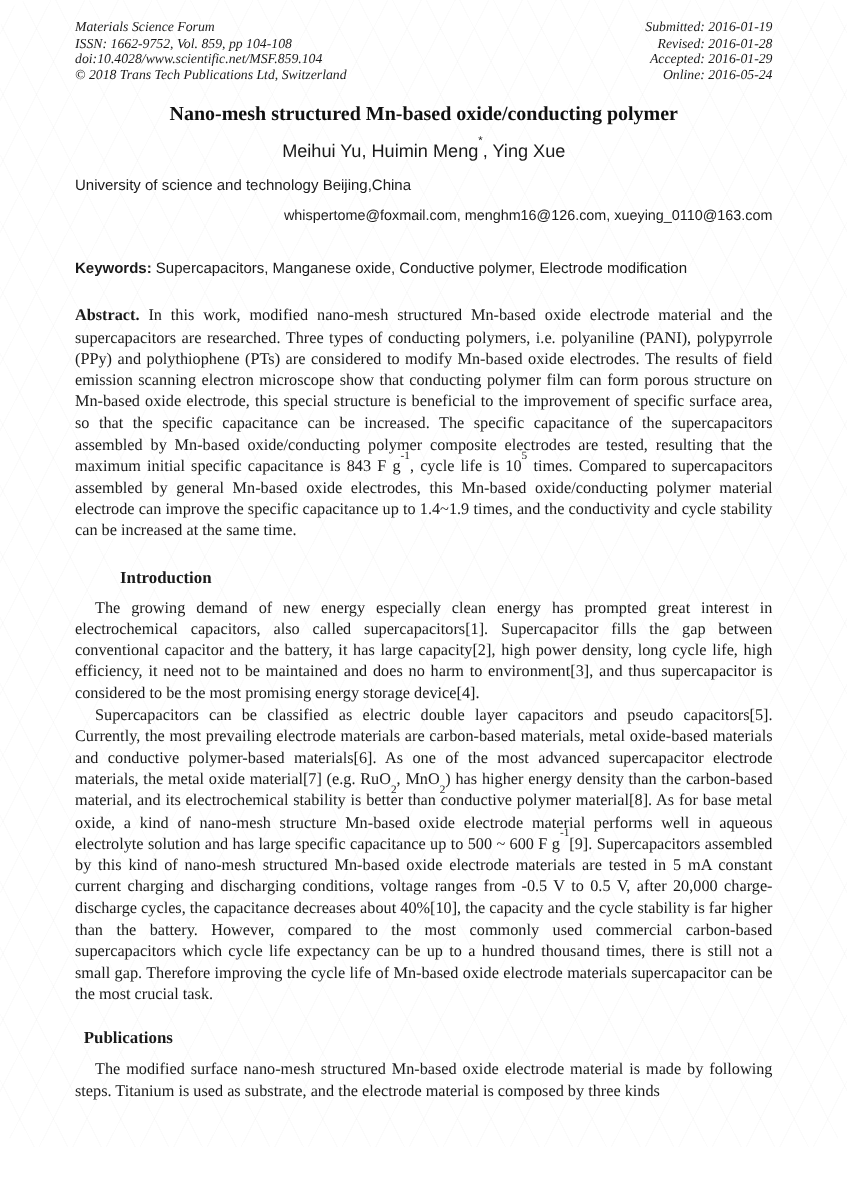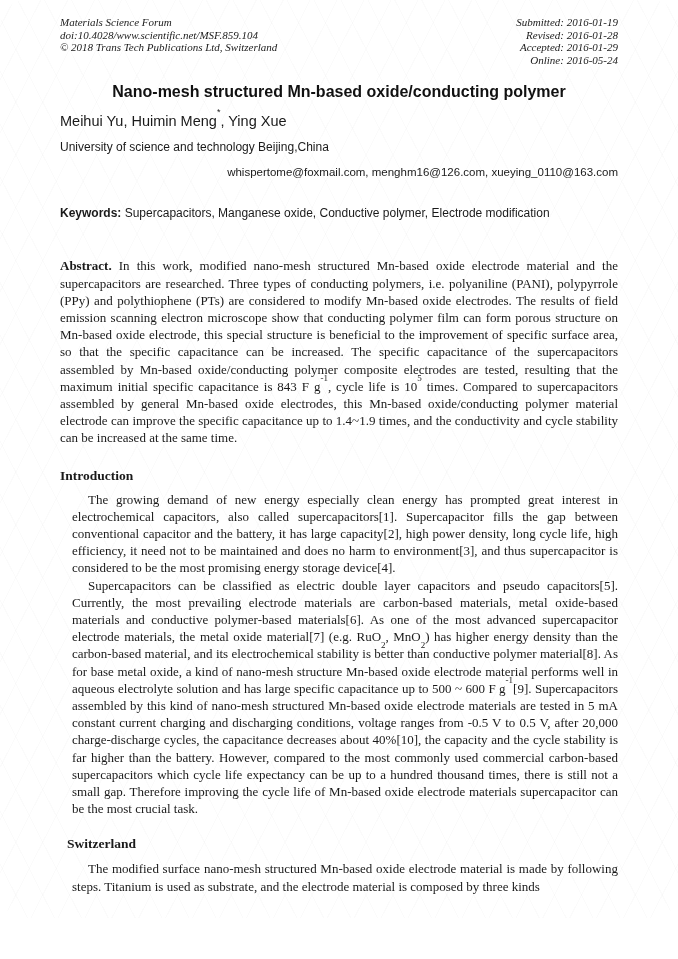--- a/index.html
+++ b/index.html
@@ -30,29 +30,29 @@
     font-size: 11px;
     line-height: 12.5px;
     white-space: nowrap;
   }
   .journal-header .right { text-align: right; }
 
   
   .paper-title {
     margin-top: 13px;
     text-align: center;
-    font-family: Liberation Sans, sans-serif;
+    font-family: Liberation Serif, serif;
     font-weight: bold;
     font-size: 16px;
     line-height: 26px;
     color: #111;
   }
   .authors-line {
     margin-top: 3px;
-    text-align: left;
+    text-align: center;
     font-family: "Liberation Sans", sans-serif;
     font-size: 14.5px;
     line-height: 19px;
   }
   .authors-line sup { font-size: 9px; position: relative; top: -5px; }
   .affiliation-line {
     margin-top: 9px;
     text-align: left;
     font-family: "Liberation Sans", sans-serif;
     font-size: 12px;
@@ -79,45 +79,47 @@
   .serif-par {
     font-family: "Liberation Serif", serif;
     font-size: 13px;
     line-height: 17.2px;
     text-align: justify;
   }
   .serif-par sup, .serif-par sub { font-size: 9px; line-height: 0; position: relative; }
   .serif-par sup { top: -4px; }
   .serif-par sub { top: 3px; }
 
-  .abstract-par { margin-top: 37px; }
+  .abstract-par { margin-top: 22px; }
 
   .section-heading {
     font-family: "Liberation Serif", serif;
     font-weight: bold;
     font-size: 13.5px;
     line-height: 16px;
+    margin-left: 36px;
   }
   .heading-introduction { margin-top: 21px; }
   .heading-experimental { margin-top: 19px; margin-left: 7px; }
 
-  .body-par { text-indent: 16px; margin-left: 12px; }
+  .body-par { text-indent: 16px; }
   .intro-p1 { margin-top: 7px; }
   .intro-p2 { margin-top: 0; }
   .exp-p1 { margin-top: 8px; }
 </style>
 </head>
 <body>
 
 <div class="page">
   <div class="content">
 
     <div class="journal-header">
       <div class="left">
         <div>Materials Science Forum</div>
+        <div>ISSN: 1662-9752, Vol. 859, pp 104-108</div>
         <div>doi:10.4028/www.scientific.net/MSF.859.104</div>
         <div>© 2018 Trans Tech Publications Ltd, Switzerland</div>
       </div>
       <div class="right">
         <div>Submitted: 2016-01-19</div>
         <div>Revised: 2016-01-28</div>
         <div>Accepted: 2016-01-29</div>
         <div>Online: 2016-05-24</div>
       </div>
     </div>
@@ -135,18 +137,18 @@
     <div class="keywords-line"><span class="kw-label">Keywords:</span><span> Supercapacitors, Manganese oxide, Conductive polymer, Electrode modification</span></div>
 
     <p class="serif-par abstract-par"><b>Abstract.</b><span> In this work, modified nano-mesh structured Mn-based oxide electrode material and the supercapacitors are researched. Three types of conducting polymers, i.e. polyaniline (PANI), polypyrrole (PPy) and polythiophene (PTs) are considered to modify Mn-based oxide electrodes. The results of field emission scanning electron microscope show that conducting polymer film can form porous structure on Mn-based oxide electrode, this special structure is beneficial to the improvement of specific surface area, so that the specific capacitance can be increased. The specific capacitance of the supercapacitors assembled by Mn-based oxide/conducting polymer composite electrodes are tested, resulting that the maximum initial specific capacitance is 843 F g</span><sup>-1</sup><span>, cycle life is 10</span><sup>5</sup><span> times. Compared to supercapacitors assembled by general Mn-based oxide electrodes, this Mn-based oxide/conducting polymer material electrode can improve the specific capacitance up to 1.4~1.9 times, and the conductivity and cycle stability can be increased at the same time.</span></p>
 
     <div class="section-heading heading-introduction">Introduction</div>
 
     <p class="serif-par body-par intro-p1"><span>The growing demand of new energy especially clean energy has prompted great interest in electrochemical capacitors, also called supercapacitors[1]. Supercapacitor fills the gap between conventional capacitor and the battery, it has large capacity[2], high power density, long cycle life, high efficiency, it need not to be maintained and does no harm to environment[3], and thus supercapacitor is considered to be the most promising energy storage device[4].</span></p>
 
     <p class="serif-par body-par intro-p2"><span>Supercapacitors can be classified as electric double layer capacitors and pseudo capacitors[5]. Currently, the most prevailing electrode materials are carbon-based materials, metal oxide-based materials and conductive polymer-based materials[6]. As one of the most advanced supercapacitor electrode materials, the metal oxide material[7] (e.g. RuO</span><sub>2</sub><span>, MnO</span><sub>2</sub><span>) has higher energy density than the carbon-based material, and its electrochemical stability is better than conductive polymer material[8]. As for base metal oxide, a kind of nano-mesh structure Mn-based oxide electrode material performs well in aqueous electrolyte solution and has large specific capacitance up to 500 ~ 600 F g</span><sup>-1</sup><span>[9]. Supercapacitors assembled by this kind of nano-mesh structured Mn-based oxide electrode materials are tested in 5 mA constant current charging and discharging conditions, voltage ranges from -0.5 V to 0.5 V, after 20,000 charge-discharge cycles, the capacitance decreases about 40%[10], the capacity and the cycle stability is far higher than the battery. However, compared to the most commonly used commercial carbon-based supercapacitors which cycle life expectancy can be up to a hundred thousand times, there is still not a small gap. Therefore improving the cycle life of Mn-based oxide electrode materials supercapacitor can be the most crucial task.</span></p>
 
-    <div class="section-heading heading-experimental">Switzerland</div>
+    <div class="section-heading heading-experimental">Publications</div>
 
     <p class="serif-par body-par exp-p1"><span>The modified surface nano-mesh structured Mn-based oxide electrode material is made by following steps. Titanium is used as substrate, and the electrode material is composed by three kinds</span></p>
 
   </div>
 </div>
 
 </body></html>

